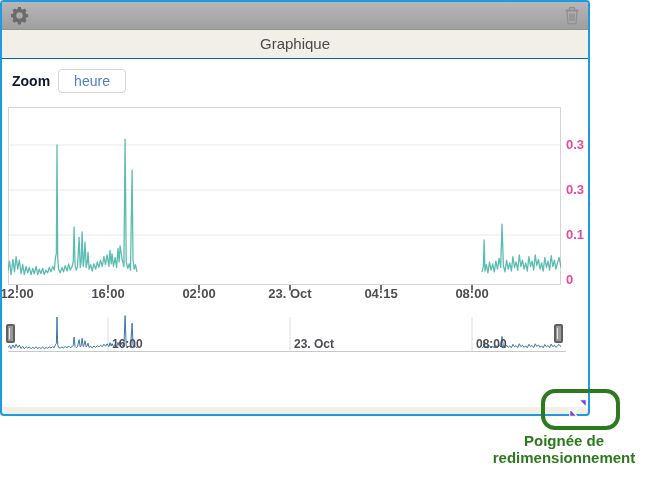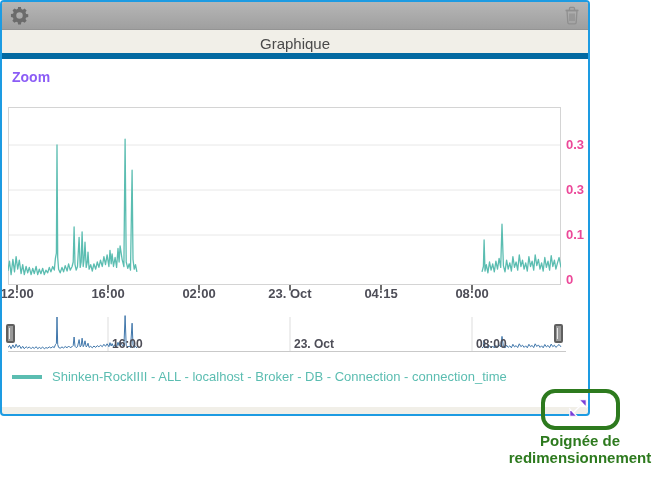--- a/index.html
+++ b/index.html
@@ -8,26 +8,26 @@
 
   .widget { position: absolute; left: 0; top: 0; width: 590px; height: 416px;
     border: 2px solid #1d9be2; border-radius: 4px; background: #f1efe8; overflow: hidden; }
 
   .titlebar { height: 28px; background: linear-gradient(#b6b6b6, #9f9f9f);
     display: flex; align-items: center; justify-content: space-between; padding: 0 8px;
     border-bottom: 1px solid #949494; }
   .titlebar svg { display: block; }
 
   .header { height: 29px; line-height: 28px; text-align: center; color: #4a4a4a;
-    font-size: 15px; border-bottom: 6px solid #0369a1; background: #f1efe8; }
+    font-size: 15px; border-bottom: 1px solid #0369a1; background: #f1efe8; }
 
   .panel { position: relative; height: 348px; background: #ffffff; }
 
   .zoom-row { position: absolute; left: 10px; top: 10px; display: flex; align-items: center; }
-  .zoom-label { font-size: 14px; font-weight: bold; color: #8b5cf6; margin-right: 8px; }
+  .zoom-label { font-size: 14px; font-weight: bold; color: #0f172a; margin-right: 8px; }
   .zoom-btn { font-family: "Liberation Sans", sans-serif; font-size: 14px; color: #4d7ed1;
     background: #ffffff; border: 1px solid #d6d6d6; border-radius: 4px;
     padding: 3px 15px; margin-right: 10px; cursor: pointer; }
 
   .chart-main { position: absolute; left: 6px; top: 48px; width: 553px; height: 184px; }
   .ylab { position: absolute; left: 564px; width: 26px; font-size: 13px; font-weight: bold;
     color: #ec4899; text-align: left; }
   .xlab { position: absolute; top: 227px; font-size: 13px; font-weight: bold;
     color: #4d4d57; transform: translateX(-50%); white-space: nowrap; }
 
@@ -39,21 +39,21 @@
   .range-handle::after { content: ''; position: absolute; left: 1px; top: 2px;
     bottom: 2px; width: 1px; background: #e8e8e8; }
 
   .legend { position: absolute; left: 10px; top: 310px; display: flex; align-items: center; }
   .legend-swatch { width: 30px; height: 4px; margin-right: 10px; }
   .legend-text { font-size: 13px; }
 
   .annotation-box { position: absolute; left: 541px; top: 389px; width: 79px; height: 41px;
     border: 4px solid #2d7a1e; border-radius: 14px; background: transparent; }
   .resize-cursor { position: absolute; left: 567px; top: 397px; }
-  .annotation-text { position: absolute; left: 580px; transform: translateX(-50%);
+  .annotation-text { position: absolute; left: 564px; transform: translateX(-50%);
     font-size: 15px; font-weight: bold; color: #2d7a1e; white-space: nowrap; }
   .annotation-line1 { top: 432px; }
   .annotation-line2 { top: 449px; }
 </style>
 </head>
 <body>
 
 <div class="widget">
   <div class="titlebar">
     <span>
@@ -69,20 +69,21 @@
         <path d="M6 7.5v7.5M8 7.5v7.5M10 7.5v7.5"></path>
       </svg>
     </span>
   </div>
 
   <div class="header">Graphique</div>
 
   <div class="panel">
     <div class="zoom-row">
       <span class="zoom-label">Zoom</span>
+      <button class="zoom-btn">heure</button>
     </div>
 
     <div class="chart-main"><svg width="553" height="184" viewBox="0 0 553 184">
           <rect x="0.5" y="0.5" width="552" height="177" fill="#ffffff" stroke="#d4d4d4"></rect>
           <line x1="1" y1="128.0" x2="552" y2="128.0" stroke="#e8e8e8"></line>
           <line x1="1" y1="83.0" x2="552" y2="83.0" stroke="#e8e8e8"></line>
           <line x1="1" y1="38.0" x2="552" y2="38.0" stroke="#e8e8e8"></line>
           <line x1="9.0" y1="178" x2="9.0" y2="183.5" stroke="#3c3c3c" stroke-width="1.5"></line>
           <line x1="100.0" y1="178" x2="100.0" y2="183.5" stroke="#3c3c3c" stroke-width="1.5"></line>
           <line x1="191.0" y1="178" x2="191.0" y2="183.5" stroke="#3c3c3c" stroke-width="1.5"></line>
@@ -103,24 +104,20 @@
             <polyline points="-0.1,33.8 1.5,31.4 3.1,34.7 4.9,30.9 6.5,34.0 8.1,30.3 9.7,33.4 11.3,31.2 13.1,34.5 14.7,32.3 16.3,34.7 18.1,32.7 19.7,34.2 21.3,32.9 23.1,34.7 24.7,33.1 26.3,34.5 28.1,32.7 29.7,34.7 31.3,33.4 32.9,34.5 34.7,33.1 36.3,34.7 37.9,33.6 39.7,34.2 41.3,32.9 42.9,34.0 44.7,32.7 46.3,33.6 47.4,30.7 48.4,29.4 49.0,3.0 49.7,30.5 50.6,33.4 52.2,34.2 54.0,32.9 55.6,34.0 57.2,32.5 59.1,33.8 60.6,32.0 62.2,33.6 64.1,32.7 65.2,31.6 66.1,23.0 67.0,32.3 68.2,33.6 69.5,32.7 71.1,25.6 72.2,32.9 73.2,31.6 74.1,24.2 75.2,32.7 76.1,30.9 77.0,26.8 78.2,32.9 79.3,31.6 80.0,29.2 81.1,33.4 82.7,32.3 84.3,33.8 85.9,32.0 87.7,33.4 89.3,31.6 90.9,32.9 92.5,31.2 94.3,32.7 95.9,30.3 97.5,32.3 99.1,29.8 100.9,32.7 102.0,28.7 103.2,32.0 104.1,29.6 105.5,32.7 107.1,30.5 108.6,32.9 110.0,28.3 111.1,31.6 112.1,27.6 114.1,30.9 115.9,32.7 117.1,1.6 118.2,31.6 119.8,33.1 121.2,32.0 122.5,33.6 124.1,9.2 125.0,30.9 126.2,33.4 127.5,32.3 128.9,34.0" fill="none" stroke="#3f76aa" stroke-width="1" stroke-linejoin="round"></polyline>
             <polyline points="474.0,34.0 475.4,32.7 476.1,26.2 477.0,33.8 478.3,32.3 479.9,34.2 481.5,31.6 483.1,33.6 484.7,32.0 486.3,34.0 487.9,31.4 489.5,33.4 491.1,30.7 492.7,32.9 494.0,22.4 495.4,32.5 497.0,34.0 498.6,31.2 500.2,33.4 501.8,31.8 503.4,33.8 504.9,30.3 506.5,32.9 508.1,31.6 509.7,33.6 511.3,29.8 512.9,32.7 514.5,31.2 516.1,33.4 517.7,31.8 519.3,33.8 520.9,30.3 522.5,32.7 524.1,31.4 525.7,33.6 527.2,29.8 528.8,32.5 530.4,30.9 532.0,33.4 533.6,31.8 535.2,33.8 536.8,30.5 538.4,32.9 540.0,31.4 541.6,33.6 543.2,30.1 544.8,32.7 546.4,31.2 547.9,33.4 549.5,31.8 551.1,30.5 553.0,32.9" fill="none" stroke="#3f76aa" stroke-width="1" stroke-linejoin="round"></polyline>
           </svg></div>
       <div class="range-handle" style="left:-2px"></div>
       <div class="range-handle" style="left:546px"></div>
     <div class="olab" style="left: 104px;">16:00</div>
         <div class="olab" style="left: 286px;">23. Oct</div>
         <div class="olab" style="left: 468px;">08:00</div>
       </div>
 
-    <div class="legend">
-      <span class="legend-swatch" style="background: rgb(91, 189, 177);"></span>
-      <span class="legend-text" style="color: rgb(91, 189, 177);">Shinken-RockIIII - ALL - localhost - Broker - DB - Connection - connection_time</span>
-    </div>
   <div class="ylab" style="top: 213px;">0</div>
       <div class="ylab" style="top: 168px;">0.1</div>
       <div class="ylab" style="top: 123px;">0.3</div>
       <div class="ylab" style="top: 78px;">0.3</div>
       <div class="xlab" style="left: 15px; text-align: right;">12:00</div>
       <div class="xlab" style="left: 106px;">16:00</div>
       <div class="xlab" style="left: 197px;">02:00</div>
       <div class="xlab" style="left: 288px;">23. Oct</div>
       <div class="xlab" style="left: 379px;">04:15</div>
       <div class="xlab" style="left: 470px;">08:00</div>

